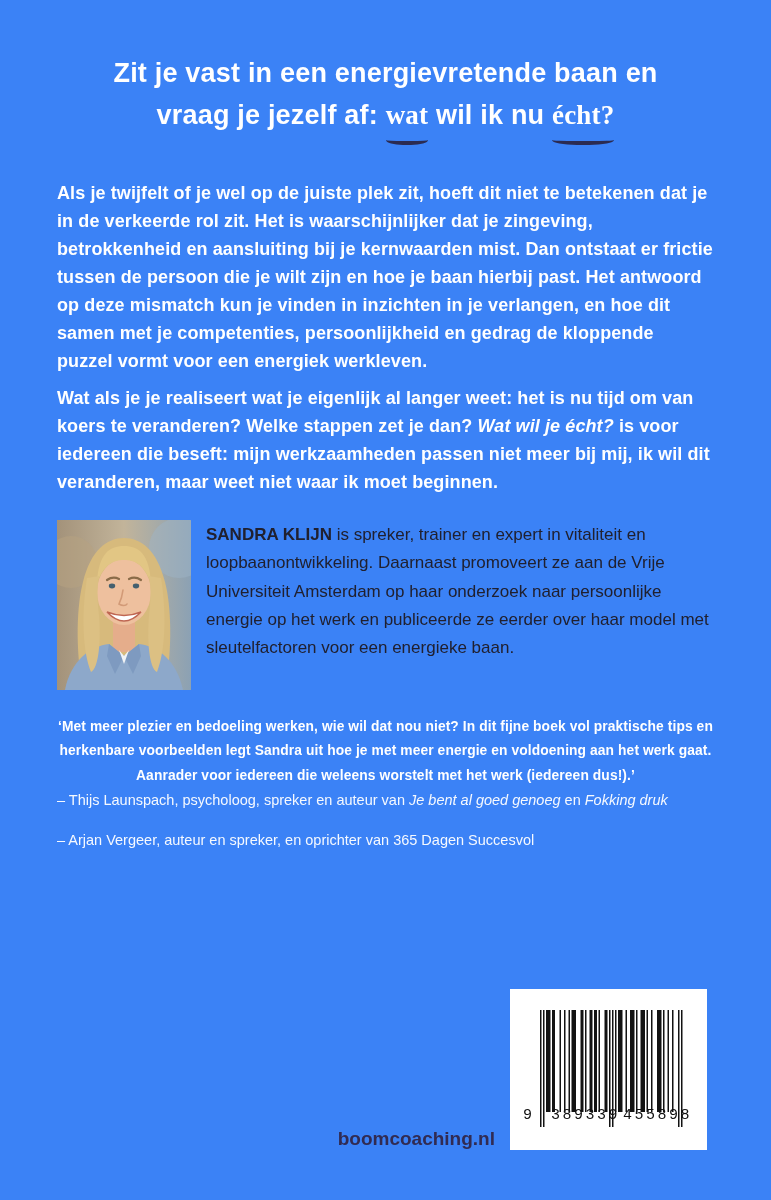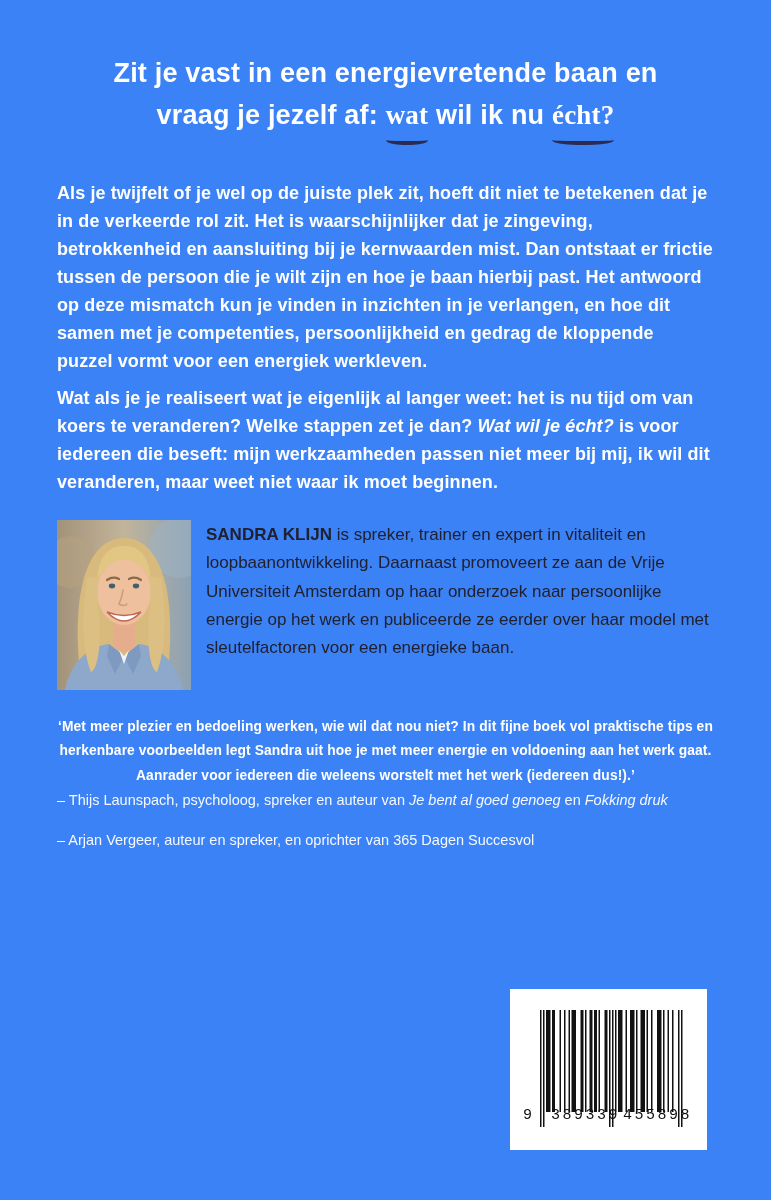--- a/index.html
+++ b/index.html
@@ -120,20 +120,21 @@
   <div class="quote q1">
     <p class="quote-text">‘Met meer plezier en bedoeling werken, wie wil dat nou niet? In dit fijne boek vol praktische tips en herkenbare voorbeelden legt Sandra uit hoe je met meer energie en voldoening aan het werk gaat. Aanrader voor iedereen die weleens worstelt met het werk (iedereen dus!).’</p>
     <p class="attribution"><span>– Thijs Launspach, psycholoog, spreker en auteur van </span><em>Je bent al goed genoeg</em><span> en </span><em>Fokking druk</em></p>
   </div>
 
   <div class="quote q2">
     <p class="attribution">– Arjan Vergeer, auteur en spreker, en oprichter van 365 Dagen Succesvol</p>
   </div>
 
   <div class="footer-links">
+    <div>boomcoaching.nl</div>
   </div>
 
   <div class="barcode-box">
     <svg class="bars" id="barcode-bars" width="143" height="117" xmlns="http://www.w3.org/2000/svg" fill="#121212">
         <rect x="0.0" y="0" width="1.5" height="117"></rect>
         <rect x="3.0" y="0" width="1.5" height="117"></rect>
         <rect x="6.0" y="0" width="4.5" height="102"></rect>
         <rect x="12.0" y="0" width="3.0" height="102"></rect>
         <rect x="19.5" y="0" width="1.5" height="102"></rect>
         <rect x="24.0" y="0" width="1.5" height="102"></rect>

